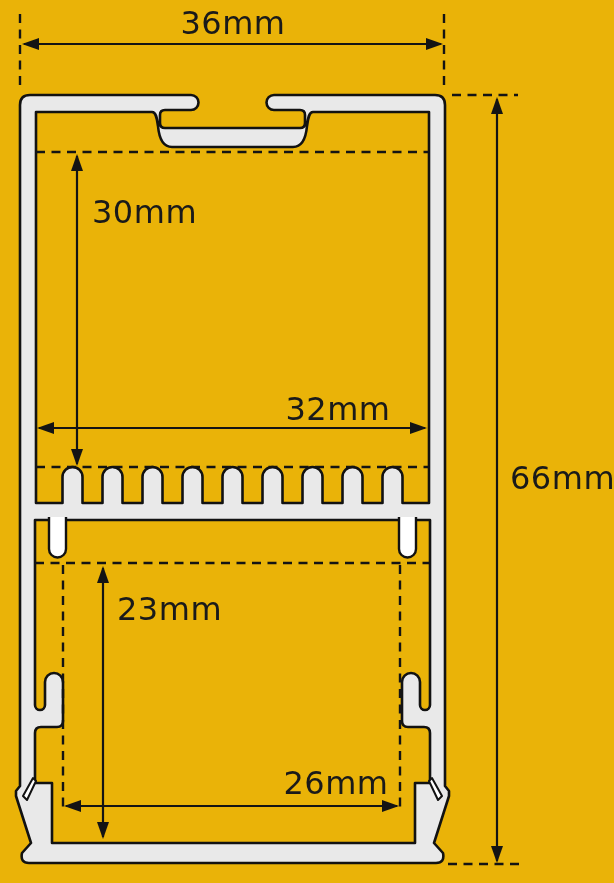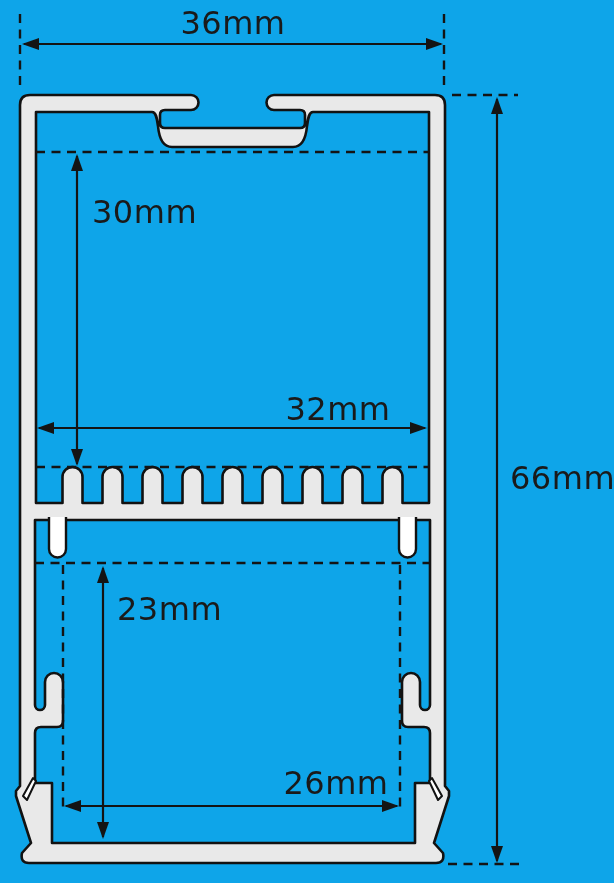--- a/index.html
+++ b/index.html
@@ -1,16 +1,16 @@
 <!DOCTYPE html>
 <html><head>
 <meta charset="utf-8">
 <style>
   html,body{margin:0;padding:0;background:#fff;}
-  #stage{position:relative;width:614px;height:883px;background:#0ea5e9;overflow:hidden;
+  #stage{position:relative;width:614px;height:883px;background:#eab308;overflow:hidden;
          font-family:"DejaVu Sans","Liberation Sans",sans-serif;}
   svg{position:absolute;left:0;top:0;}
   .alu{fill:#e9e9e9;stroke:#121212;stroke-width:2.6;fill-rule:evenodd;stroke-linejoin:round;}
   .hollow{fill:#ffffff;stroke:#121212;stroke-width:2.4;stroke-linejoin:round;}
   .dash{stroke:#141414;stroke-width:2.4;fill:none;stroke-dasharray:9 6.5;}
   .dim{stroke:#141414;stroke-width:2.2;fill:none;}
   .head{fill:#141414;stroke:none;}
   text.dimlabel{font-family:"DejaVu Sans","Liberation Sans",sans-serif;font-size:32px;
                 font-weight:500;fill:#1a1a1a;letter-spacing:0.5px;}
 </style>

